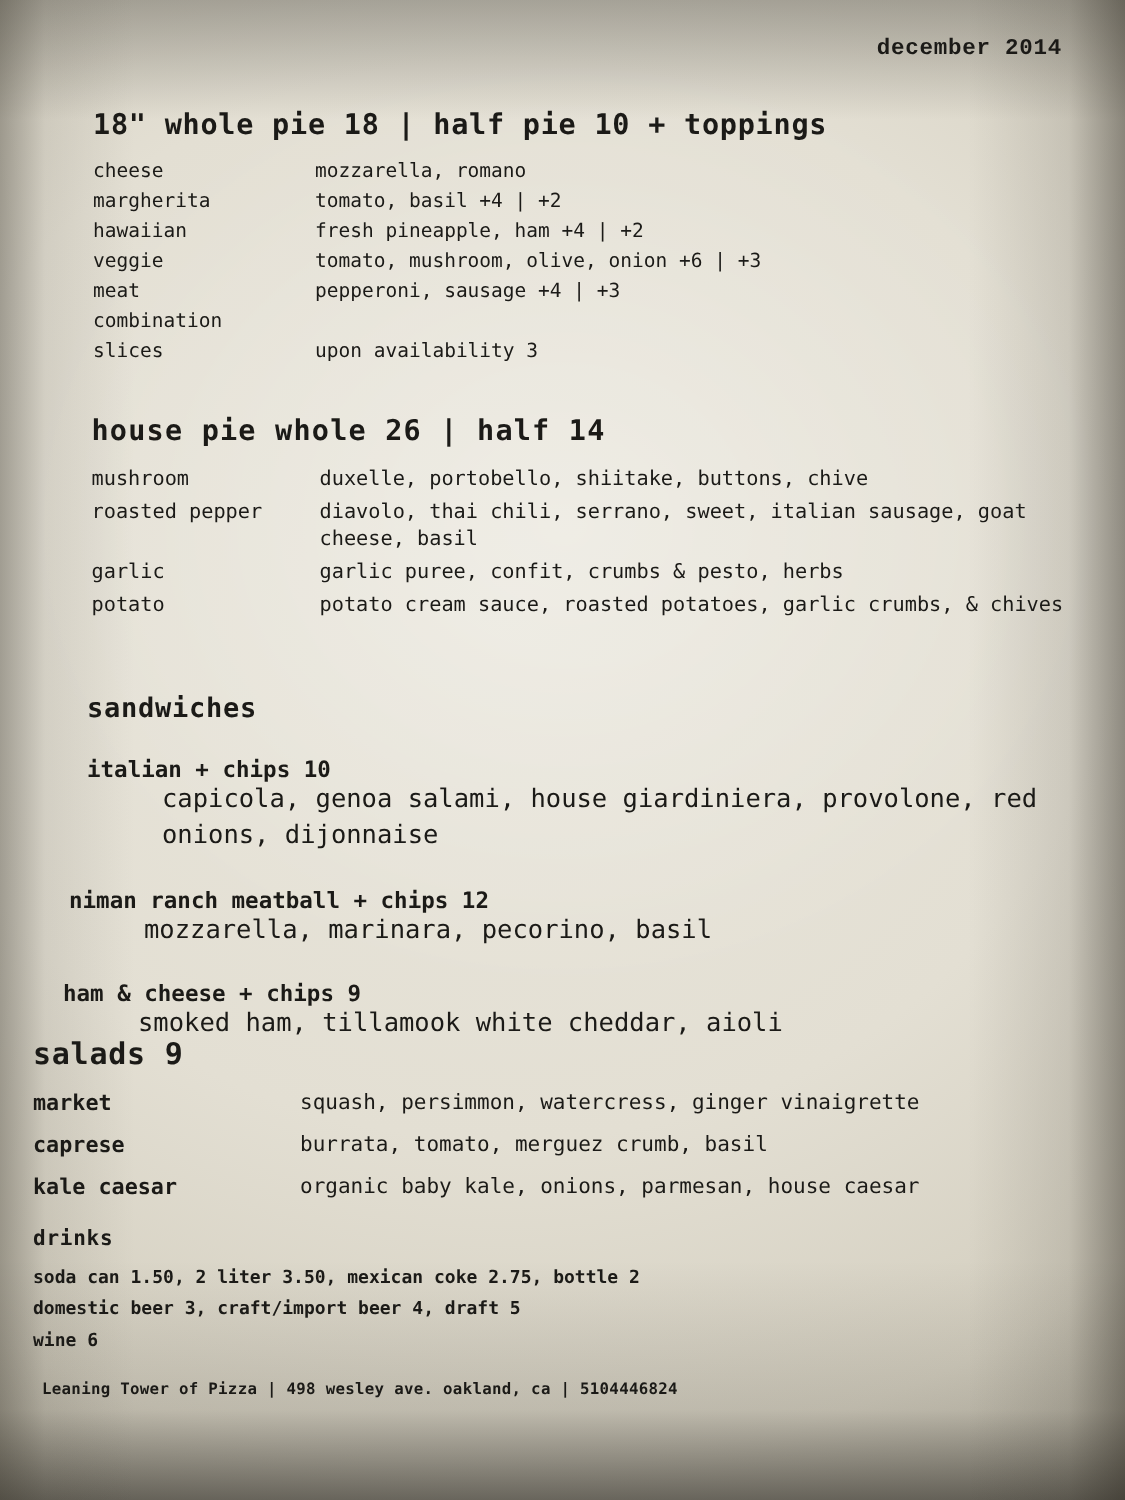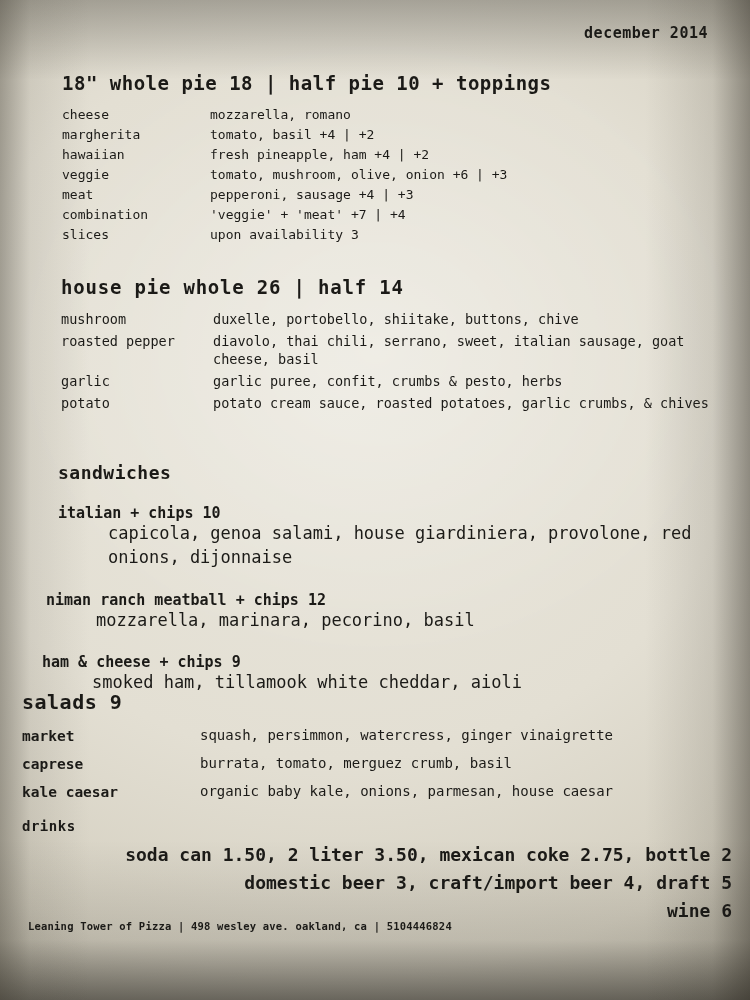--- a/index.html
+++ b/index.html
@@ -46,20 +46,21 @@
     padding: 0;
   }
 
   .date-line {
     position: absolute;
     top: 24px;
     right: 42px;
     font-size: 15px;
     font-weight: bold;
     letter-spacing: 0.5px;
+    font-family: Liberation Mono, monospace;
   }
 
   .section {
     position: absolute;
   }
   .sec-title {
     font-weight: bold;
     letter-spacing: 0.5px;
   }
 
@@ -90,21 +91,21 @@
   
   #sec-salads { top: 690px; left: 22px; width: 710px; }
   #sec-salads .sec-title { font-size: 20px; margin-bottom: 12px; }
   #sec-salads .row .name { width: 178px; font-size: 14.5px; font-weight: bold; }
   #sec-salads .row .desc { font-size: 14px; }
   #sec-salads .row { margin-bottom: 8px; }
 
   
   #sec-drinks { top: 818px; left: 22px; width: 710px; }
   #sec-drinks .sec-title { font-size: 14px; margin-bottom: 10px; }
-  .drink-line { font-size: 18px; font-weight: bold; margin-bottom: 7px; text-align: right; }
+  .drink-line { font-size: 12px; font-weight: bold; margin-bottom: 7px; }
 
   #footer-line {
     position: absolute;
     top: 920px;
     left: 28px;
     font-size: 10.5px;
     font-weight: bold;
     letter-spacing: 0.2px;
   }
 </style>
@@ -135,21 +136,20 @@
       <div class="row">
         <span class="name">veggie</span>
         <span class="desc">tomato, mushroom, olive, onion +6 | +3</span>
       </div>
       <div class="row">
         <span class="name">meat</span>
         <span class="desc">pepperoni, sausage +4 | +3</span>
       </div>
       <div class="row">
         <span class="name">combination</span>
-        <span class="desc">'veggie' + 'meat' +7 | +4</span>
       </div>
       <div class="row">
         <span class="name">slices</span>
         <span class="desc">upon availability 3</span>
       </div>
     </div>
 
     <div class="section" id="sec-house">
       <div class="sec-title">house pie whole 26 | half 14</div>
 

